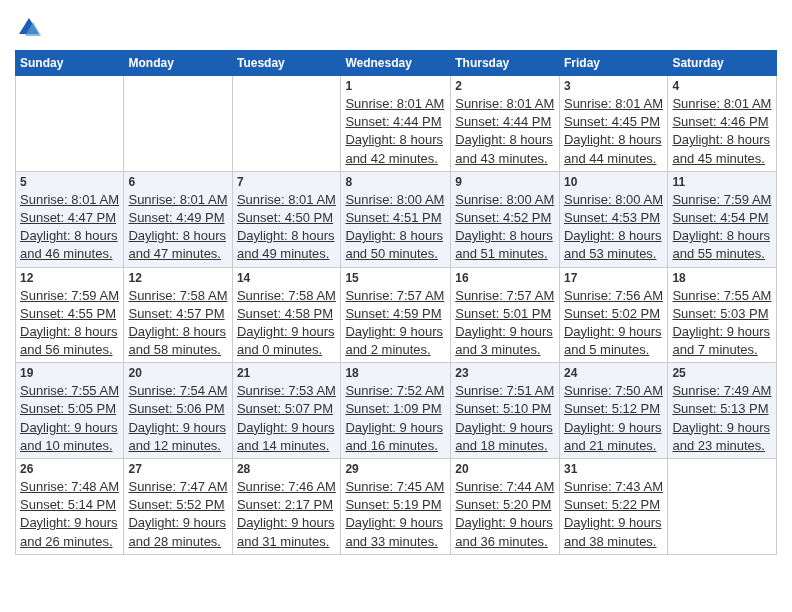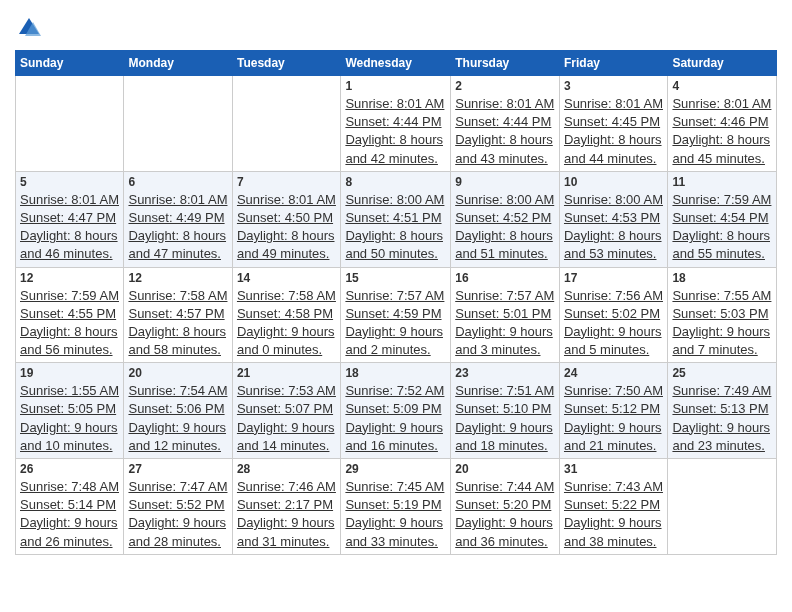--- a/index.html
+++ b/index.html
@@ -247,40 +247,40 @@
           <td>
             <span class="day-number">18</span>
             <div class="day-info">Sunrise: 7:55 AM
 Sunset: 5:03 PM
 Daylight: 9 hours and 7 minutes.</div>
           </td>
         </tr>
         <tr>
           <td>
             <span class="day-number">19</span>
-            <div class="day-info">Sunrise: 1:55 AM
+            <div class="day-info">Sunrise: 7:55 AM
 Sunset: 5:05 PM
 Daylight: 9 hours and 10 minutes.</div>
           </td>
           <td>
             <span class="day-number">20</span>
             <div class="day-info">Sunrise: 7:54 AM
 Sunset: 5:06 PM
 Daylight: 9 hours and 12 minutes.</div>
           </td>
           <td>
             <span class="day-number">21</span>
             <div class="day-info">Sunrise: 7:53 AM
 Sunset: 5:07 PM
 Daylight: 9 hours and 14 minutes.</div>
           </td>
           <td>
             <span class="day-number">18</span>
             <div class="day-info">Sunrise: 7:52 AM
-Sunset: 5:09 PM
+Sunset: 1:09 PM
 Daylight: 9 hours and 16 minutes.</div>
           </td>
           <td>
             <span class="day-number">23</span>
             <div class="day-info">Sunrise: 7:51 AM
 Sunset: 5:10 PM
 Daylight: 9 hours and 18 minutes.</div>
           </td>
           <td>
             <span class="day-number">24</span>

